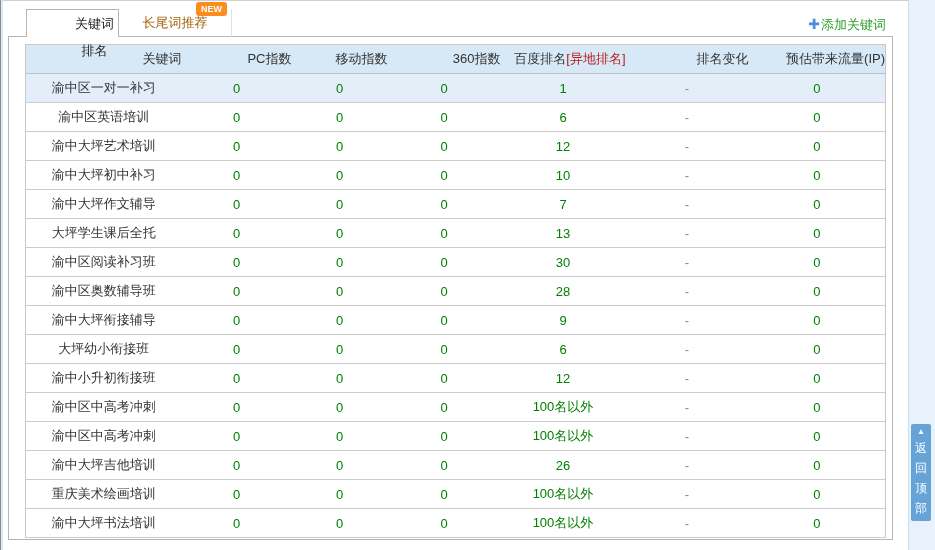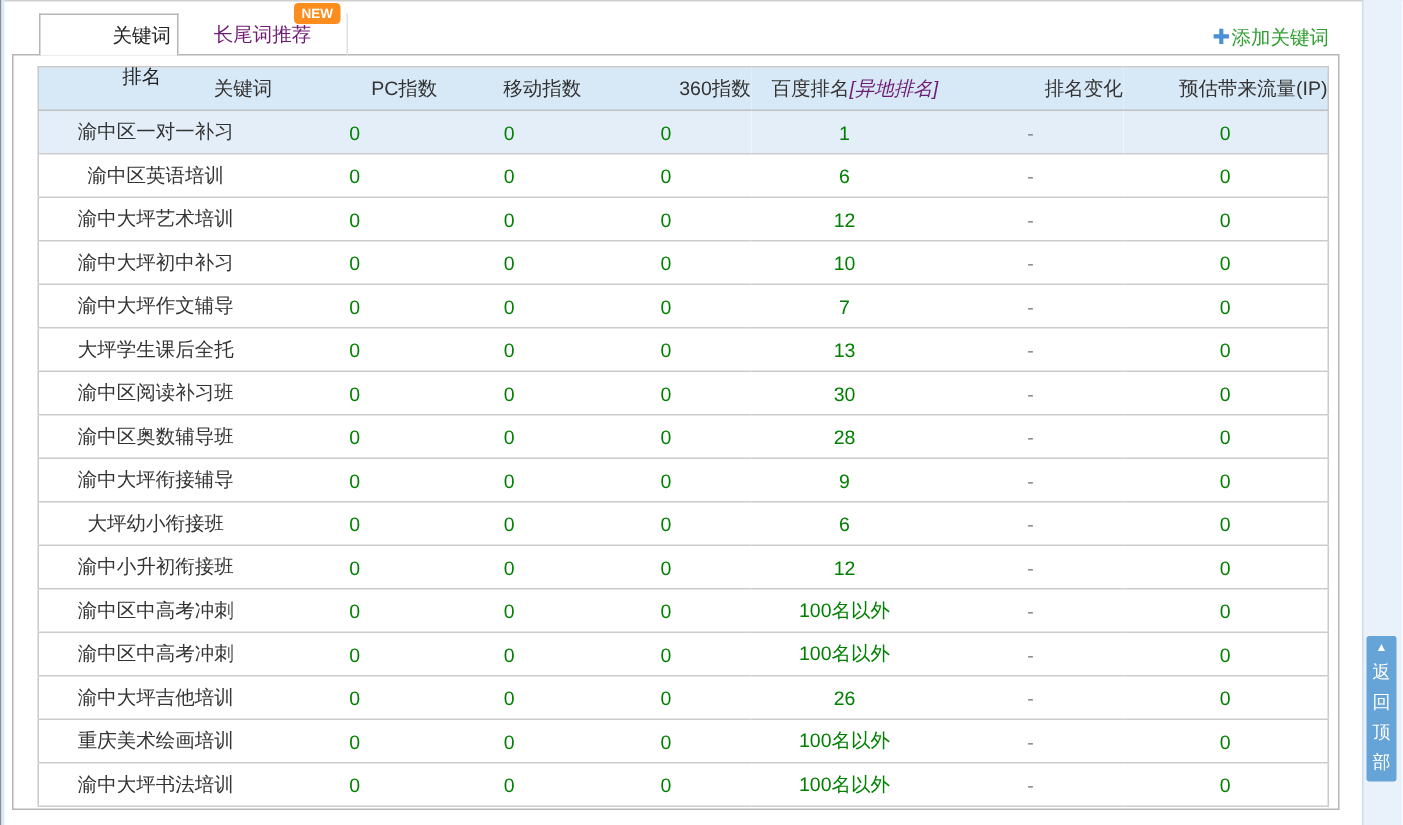--- a/index.html
+++ b/index.html
@@ -22,21 +22,21 @@
   .back-top .arr { display:block; font-size:8px; line-height:10px; color:#ffffff; }
   .back-top .vtxt { display:block; width:14px; margin:1px auto 0; font-size:12px;
                     line-height:20px; word-break:break-all; letter-spacing:0; }
 
   
   .panel { position:absolute; left:8px; top:36px; width:885px; height:504px;
            background:#ffffff; border:1px solid #b6b6b6; }
 
   
   .tab { position:absolute; top:9px; height:28px; line-height:27px; text-align:center;
-         font-size:13px; color:#701a75; cursor:pointer; z-index:3; }
+         font-size:13px; color:#a16207; cursor:pointer; z-index:3; }
   .tab-active { left:26px; width:93px; background:#ffffff;
                 border:1px solid #b6b6b6; border-bottom:none; color:#222222;padding-left:44px; }
   .tab-plain  { left:119px; width:113px; border-right:1px solid #e0e0e0; }
 
   .new-badge { position:absolute; left:196px; top:2px; z-index:4;
                background:#fb8c1e; color:#ffffff; font-size:9px; font-weight:bold;
                line-height:12px; padding:1px 5px; border-radius:3px; }
   .new-badge::after { content:""; position:absolute; left:4px; bottom:-4px;
                border:4px solid transparent; border-top-color:#fb8c1e; border-left-width:2px; border-right-width:2px; }
 
@@ -49,21 +49,21 @@
   table.kw { border-collapse:collapse; table-layout:fixed; width:860px;
              margin:7px 0 0 17px; border:1px solid #c9c9c9; font-size:13px; }
   table.kw th { height:29px; background:#d7e8f6; color:#333333; font-weight:normal;
                 text-align:right; border-bottom:1px solid #bfbfbf; }
   table.kw td { height:29px; text-align:center; border-bottom:1px solid #cccccc;
                 white-space:nowrap; overflow:hidden; }
   tr.hl td { background:#e3eef9; }
   .c-kw   { color:#333333; }
   .c-num  { color:#008000; }
   .c-dash { color:#888888; }
-  .hdr-red   { color:#701a75;font-style:italic; }
+  .hdr-red   { color:#b91c1c; }
   .hdr-green { color:#2e9e2e;font-family:Liberation Mono, monospace; }
 </style>
 </head>
 <body>
 
 <div class="stage">
 
   <div class="top-line"></div>
   <div class="left-dark"></div>
   <div class="left-blue"></div>

